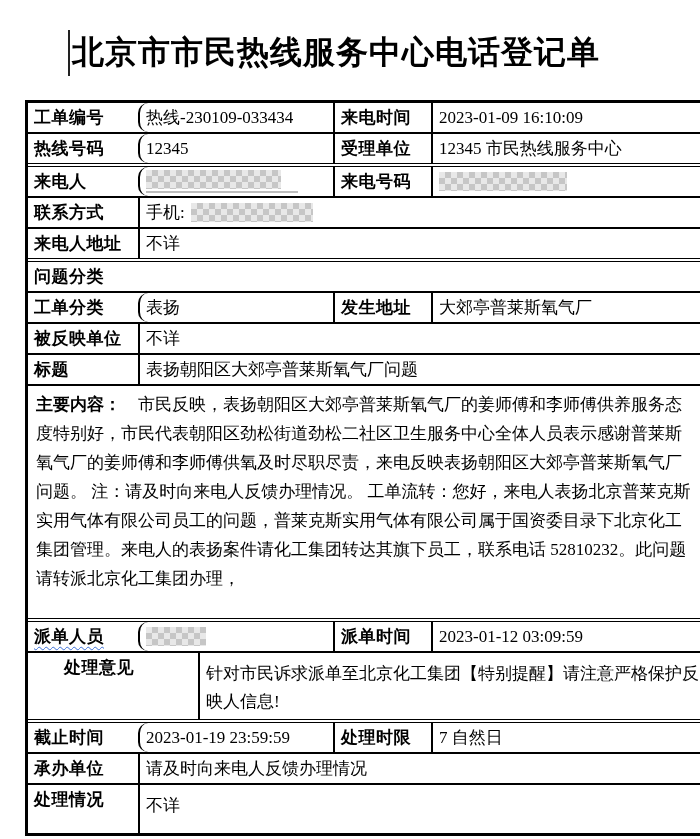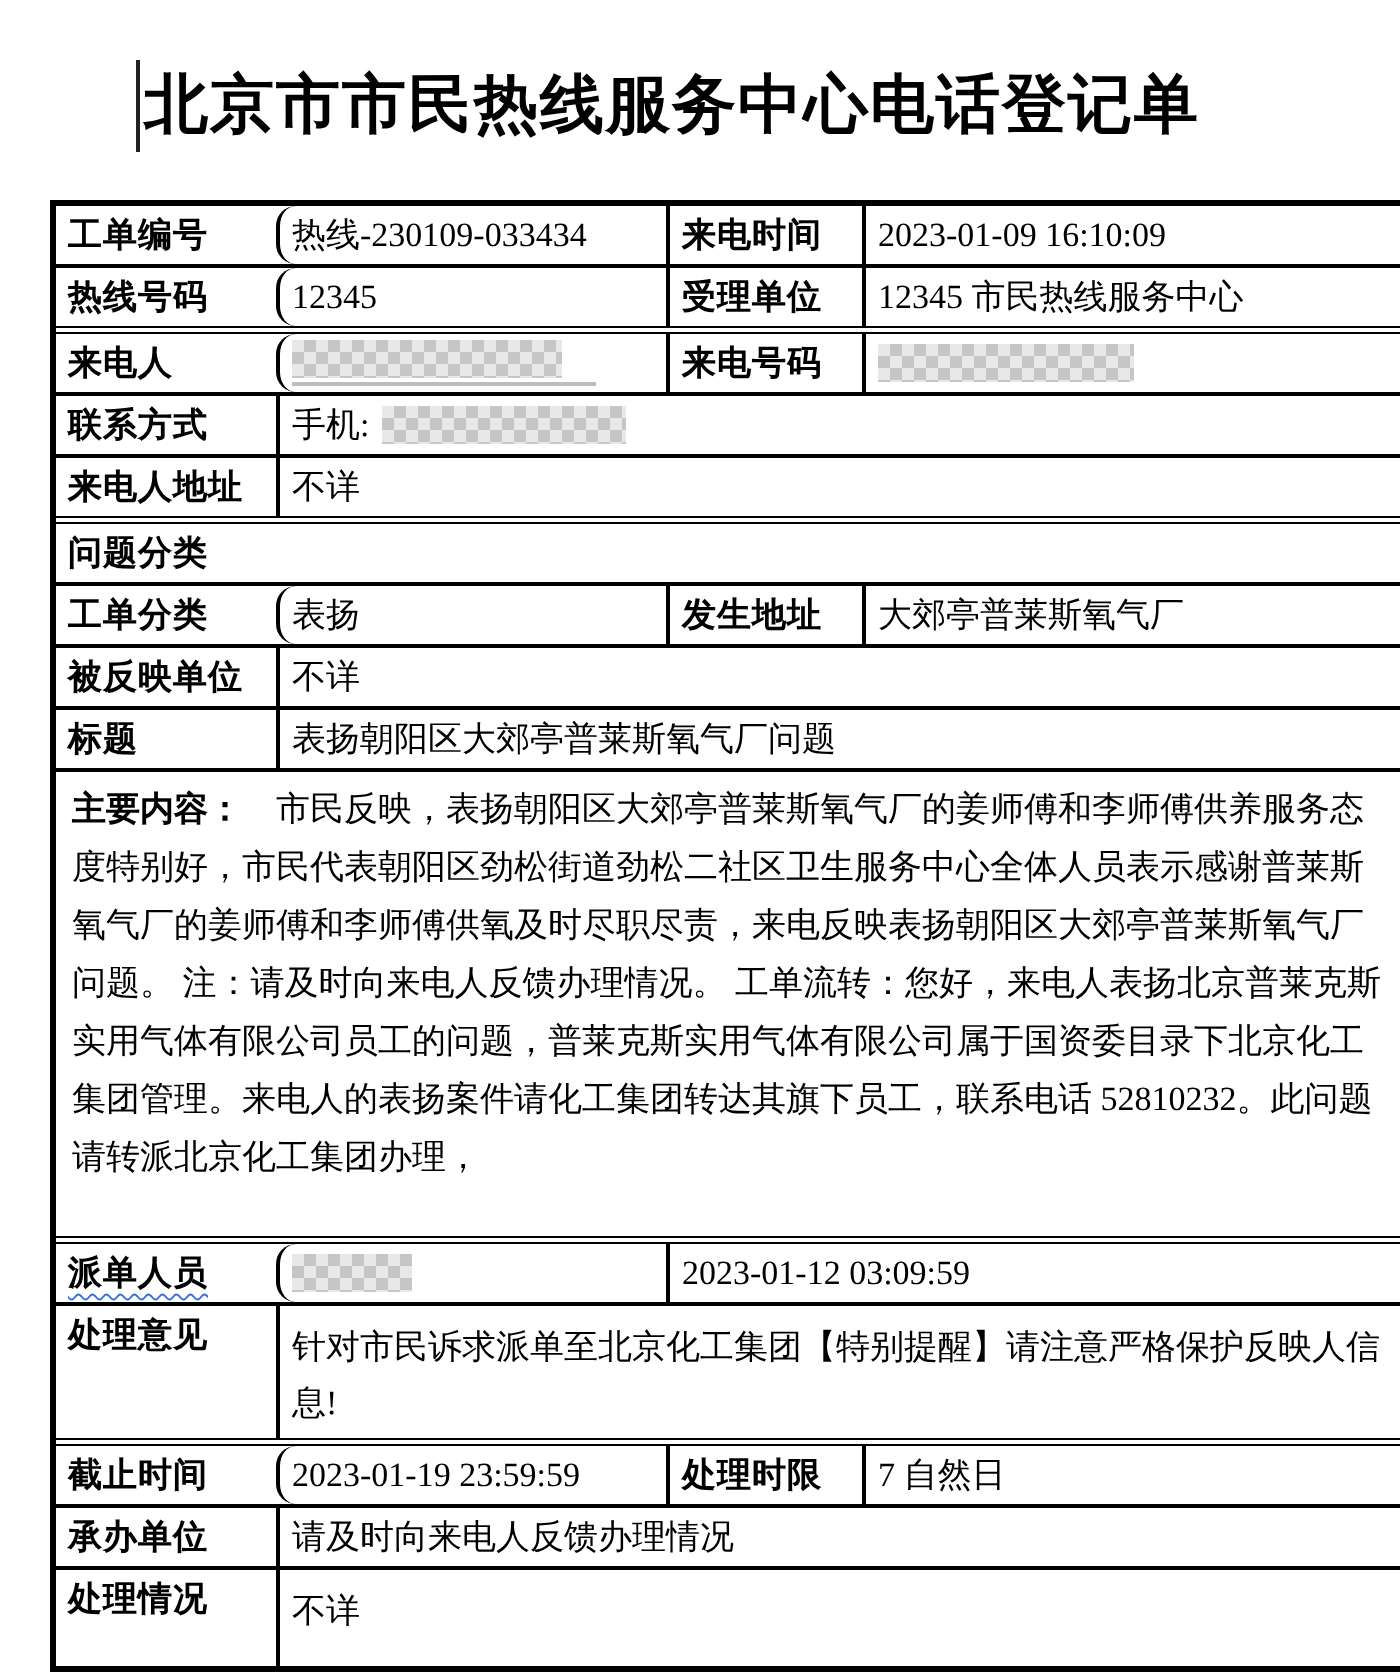--- a/index.html
+++ b/index.html
@@ -54,21 +54,21 @@
     font-family:"Liberation Serif","DejaVu Serif",serif;
   }
   .para-cell{
     flex:1 1 auto;display:block;padding:4px 20px 6px 8px;
     min-height:222px;line-height:29px;
     font-family:"Liberation Serif","DejaVu Serif",serif;
   }
   .para-label{font-weight:bold;font-family:"Liberation Sans","DejaVu Sans",sans-serif;}
   .tall{align-items:flex-start;}
   .tall .cell{align-items:flex-start;}
-  .h-mid{min-height:50px;}
+  .h-mid{min-height:50px;margin-left:30px;}
   .h-big{min-height:48px;}
   .wrap-text{display:block;line-height:28px;padding-top:4px;}
   
   .mosaic{
     display:inline-block;height:19px;vertical-align:middle;
     background-image:
       linear-gradient(45deg,#c6c6c6 25%,transparent 25%,transparent 75%,#c6c6c6 75%),
       linear-gradient(45deg,#c6c6c6 25%,#e8e8e8 25%,#e8e8e8 75%,#c6c6c6 75%);
     background-position:0 0,6px 6px;
     background-size:12px 12px;
@@ -166,20 +166,21 @@
     </div>
   </div>
 
   <div class="row dbl">
     <div class="cell lbl">
       <span class="wavy">派单人员</span>
     </div>
     <div class="cell val">
       <span class="mosaic m-dispatcher"></span>
     </div>
+    <div class="cell lbl2">派单时间</div>
     <div class="cell val2">2023-01-12 03:09:59</div>
   </div>
 
   <div class="row tall">
     <div class="cell lbl h-mid">处理意见</div>
     <div class="cell valwide h-mid">
       <span class="wrap-text">针对市民诉求派单至北京化工集团【特别提醒】请注意严格保护反映人信息!</span>
     </div>
   </div>
 

